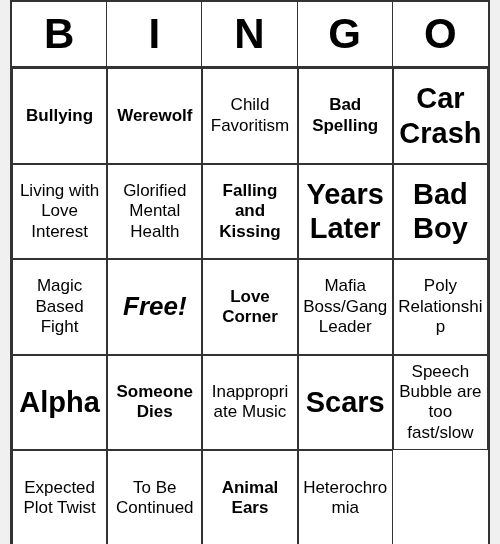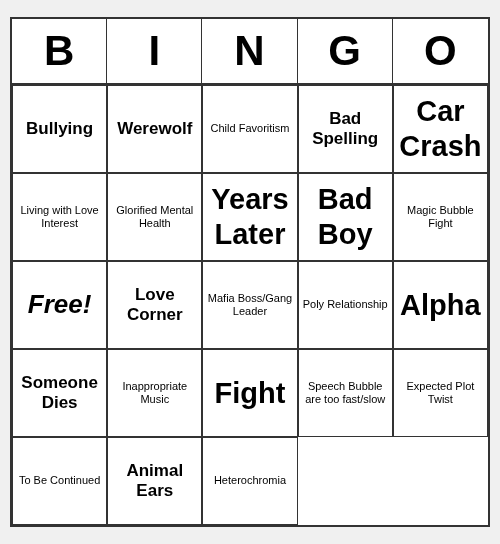--- a/index.html
+++ b/index.html
@@ -56,21 +56,21 @@
     }
     .bingo-cell.large-text {
       font-size: 29px;
       font-weight: bold;
     }
     .bingo-cell.medium-text {
       font-size: 17px;
       font-weight: bold;
     }
     .bingo-cell.small-text {
-      font-size: 11px;
+      font-size: 17px;
     }
   </style>
 </head>
 <body>
 
 <div class="bingo-card">
   <div class="bingo-header">
   <div class="bingo-letter">B</div>
       <div class="bingo-letter">I</div>
       <div class="bingo-letter">N</div>
@@ -78,30 +78,31 @@
       <div class="bingo-letter">O</div>
     </div>
   <div class="bingo-grid">
   <div class="bingo-cell medium-text">Bullying</div>
       <div class="bingo-cell medium-text">Werewolf</div>
       <div class="bingo-cell small-text">Child Favoritism</div>
       <div class="bingo-cell medium-text">Bad Spelling</div>
       <div class="bingo-cell large-text">Car Crash</div>
       <div class="bingo-cell small-text">Living with Love Interest</div>
       <div class="bingo-cell small-text">Glorified Mental Health</div>
+      <div class="bingo-cell medium-text">Falling and Kissing</div>
       <div class="bingo-cell large-text">Years Later</div>
       <div class="bingo-cell large-text">Bad Boy</div>
-      <div class="bingo-cell small-text">Magic Bubble Fight</div>
+      <div class="bingo-cell small-text">Magic Based Fight</div>
       <div class="bingo-cell free">Free!</div>
       <div class="bingo-cell medium-text">Love Corner</div>
       <div class="bingo-cell small-text">Mafia Boss/Gang Leader</div>
       <div class="bingo-cell small-text">Poly Relationship</div>
       <div class="bingo-cell large-text">Alpha</div>
       <div class="bingo-cell medium-text">Someone Dies</div>
       <div class="bingo-cell small-text">Inappropriate Music</div>
-      <div class="bingo-cell large-text">Fight</div>
+      <div class="bingo-cell large-text">Scars</div>
       <div class="bingo-cell small-text">Speech Bubble are too fast/slow</div>
       <div class="bingo-cell small-text">Expected Plot Twist</div>
       <div class="bingo-cell small-text">To Be Continued</div>
       <div class="bingo-cell medium-text">Animal Ears</div>
       <div class="bingo-cell small-text">Heterochromia</div>
     </div>
 </div>
 
 </body></html>

